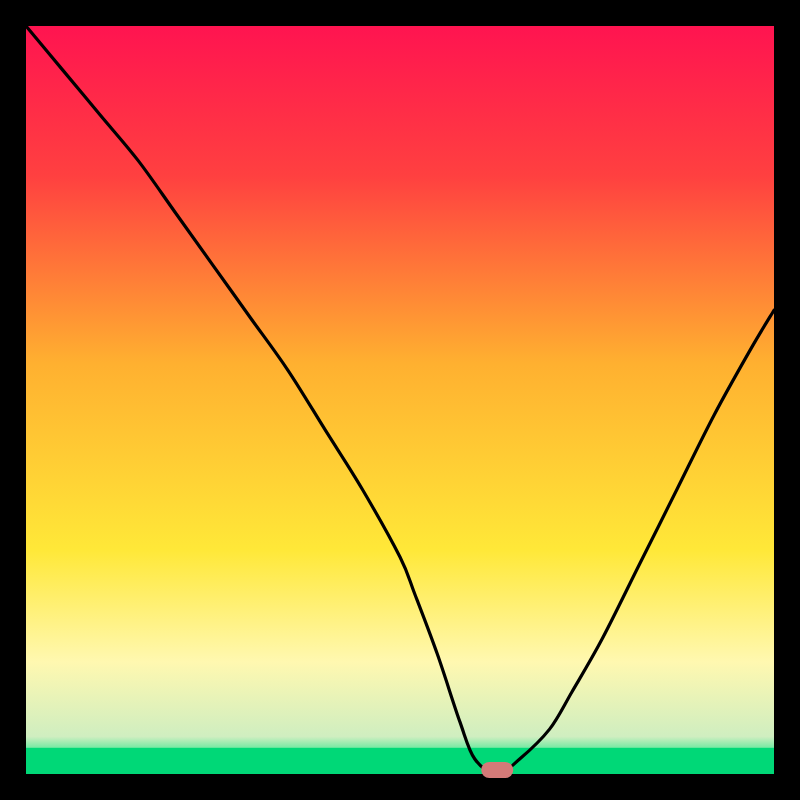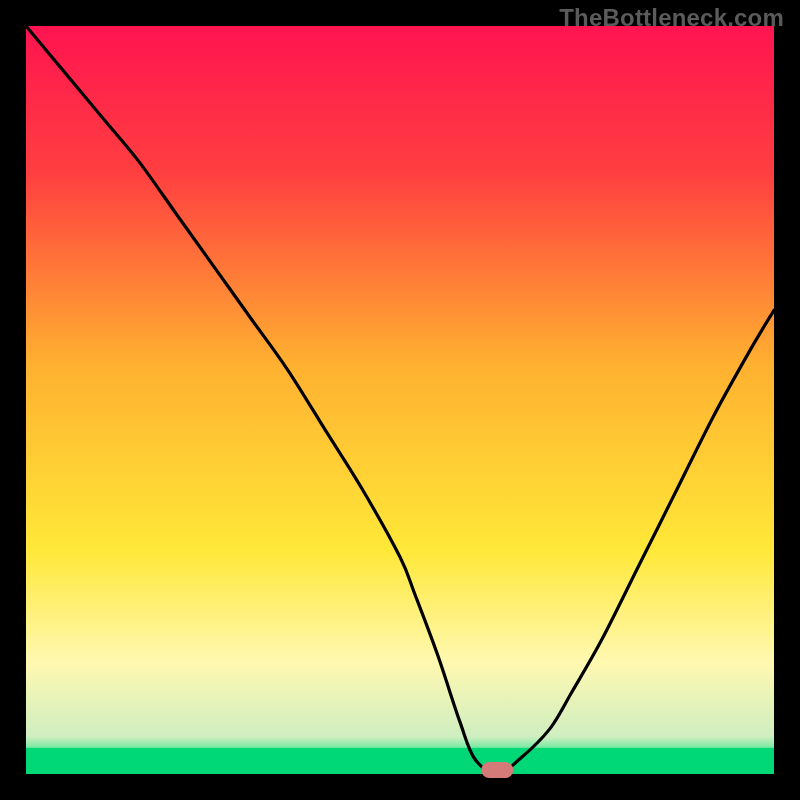--- a/index.html
+++ b/index.html
@@ -30,21 +30,20 @@
   svg.plot {
     position: absolute;
     left: 0;
     top: 0;
   }
 </style>
 </head>
 <body>
 
 <div class="frame">
-  <div class="watermark">TheBottleneck.com</div>
 
   <svg class="plot" width="800" height="800" viewBox="0 0 800 800">
     <defs>
       <linearGradient id="bg-grad" x1="0" y1="0" x2="0" y2="1">
           <stop offset="0.0%" stop-color="#ff1450"></stop>
           <stop offset="20.0%" stop-color="#ff4040"></stop>
           <stop offset="45.0%" stop-color="#ffb030"></stop>
           <stop offset="70.0%" stop-color="#ffe838"></stop>
           <stop offset="85.0%" stop-color="#fff8b0"></stop>
           <stop offset="95.0%" stop-color="#cfeec0"></stop>

